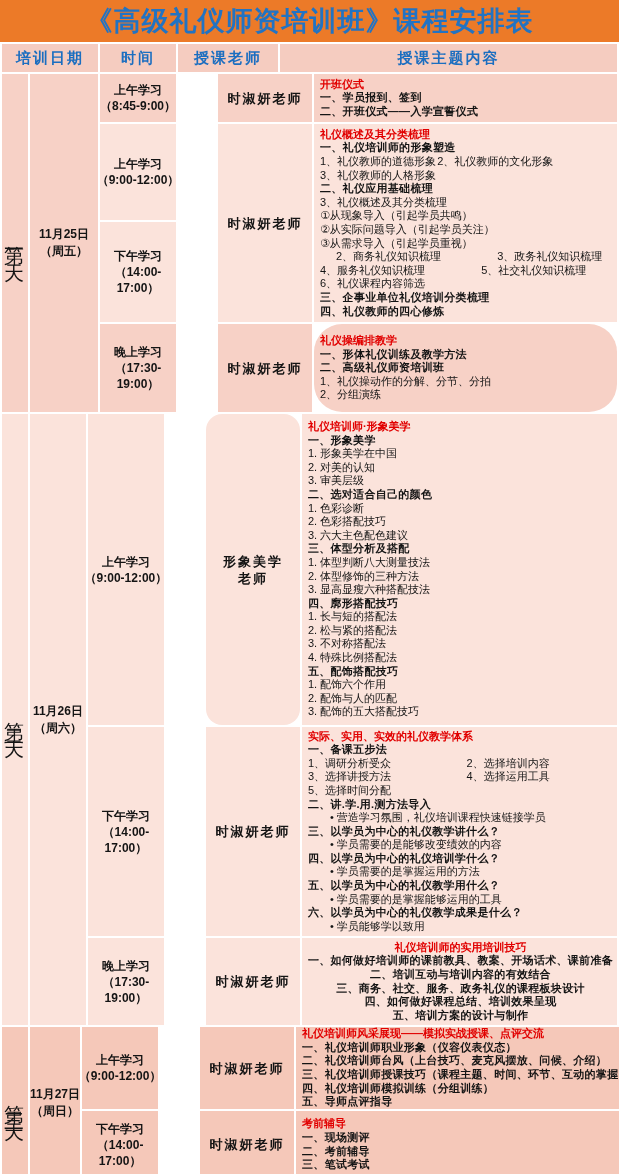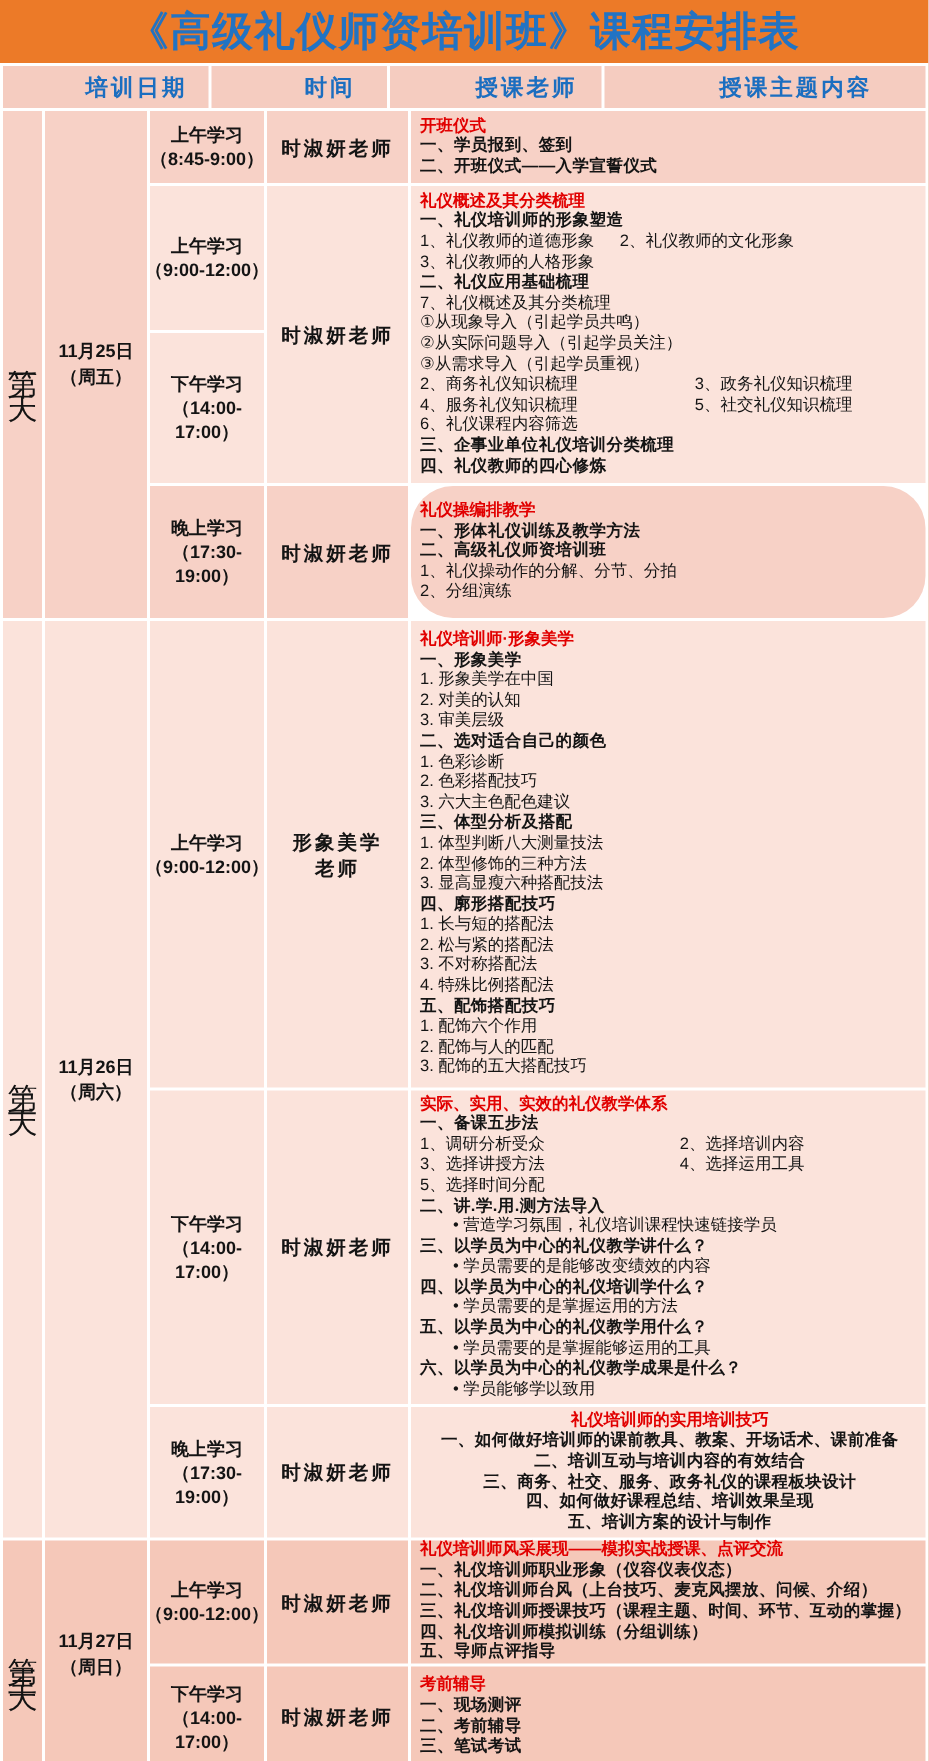--- a/index.html
+++ b/index.html
@@ -23,21 +23,21 @@
     letter-spacing:1px;
   }
   .tbl{
     padding:2px;
     display:flex;flex-direction:column;gap:2px;
     background:#fff;
   }
   .hdr-row{display:flex;gap:2px;height:28px;}
   .hcell{
     display:flex;align-items:center;justify-content:center;
-    font-weight:bold;font-size:15px;letter-spacing:2px;padding-left:41px;
+    font-weight:bold;font-size:15px;letter-spacing:2px;
   }
   .c-datecol{width:96px;}
   .c-time{width:76px;}
   .c-teacher{width:100px;}
   .c-content{flex:1;}
   .day-row{display:flex;gap:2px;}
   .day-cell{
     width:26px;
     display:flex;align-items:center;justify-content:center;
     writing-mode:vertical-rl;text-orientation:upright;
@@ -53,21 +53,21 @@
   .session{display:flex;gap:2px;}
   .time-col{width:76px;display:flex;flex-direction:column;gap:2px;}
   .time-cell{
     flex:1;
     display:flex;flex-direction:column;align-items:center;justify-content:center;
     font-weight:bold;font-size:12px;color:#141414;line-height:16px;
   }
   .teacher-cell{
     width:94px;
     display:flex;flex-direction:column;align-items:center;justify-content:center;
-    font-weight:bold;font-size:13px;color:#141414;letter-spacing:2px;line-height:17px;
+    font-weight:bold;font-size:13px;color:#141414;letter-spacing:2px;line-height:17px;margin-left:40px;
   }
   .content-cell{
     flex:1;
     display:flex;flex-direction:column;justify-content:center;
     padding:2px 4px 2px 6px;box-sizing:border-box;
     font-size:11px;color:#141414;line-height:13.6px;
   }
   .ln{white-space:nowrap;}
   .ln-t{font-weight:bold;}
   .ln-h{font-weight:bold;letter-spacing:.3px;}
@@ -130,26 +130,26 @@
               </div>
               <div class="content-cell" style="background: rgb(251, 227, 219);">
                 <div class="ln ln-t" style="color: rgb(225, 0, 0);">礼仪概述及其分类梳理</div>
                 <div class="ln ln-h">一、礼仪培训师的形象塑造</div>
                 <div class="ln pair ln-n">
                   <span class="pl" style="width: 40%;">1、礼仪教师的道德形象</span>
                   <span class="pr">2、礼仪教师的文化形象</span>
                 </div>
                 <div class="ln ln-n">3、礼仪教师的人格形象</div>
                 <div class="ln ln-h">二、礼仪应用基础梳理</div>
-                <div class="ln ln-n">7、礼仪概述及其分类梳理</div>
+                <div class="ln ln-n">3、礼仪概述及其分类梳理</div>
                 <div class="ln ln-n">①从现象导入（引起学员共鸣）</div>
                 <div class="ln ln-n">②从实际问题导入（引起学员关注）</div>
                 <div class="ln ln-n">③从需求导入（引起学员重视）</div>
                 <div class="ln pair ln-n">
-                  <span class="pl" style="width: 55%;">2、商务礼仪知识梳理</span>
+                  <span class="pl" style="width: 55%; margin-left: 16px;">2、商务礼仪知识梳理</span>
                   <span class="pr">3、政务礼仪知识梳理</span>
                 </div>
                 <div class="ln pair ln-n">
                   <span class="pl" style="width: 55%;">4、服务礼仪知识梳理</span>
                   <span class="pr">5、社交礼仪知识梳理</span>
                 </div>
                 <div class="ln ln-n">6、礼仪课程内容筛选</div>
                 <div class="ln ln-h">三、企事业单位礼仪培训分类梳理</div>
                 <div class="ln ln-h">四、礼仪教师的四心修炼</div>
               </div>
@@ -182,21 +182,21 @@
             <div class="ln">（周六）</div>
           </div>
           <div class="sessions">
             <div class="session" style="height: 311px;">
               <div class="time-col">
                 <div class="time-cell" style="background: rgb(251, 227, 219);">
                   <div class="ln">上午学习</div>
                   <div class="ln">（9:00-12:00）</div>
                 </div>
               </div>
-              <div class="teacher-cell" style="background: rgb(251, 227, 219);">
+              <div class="teacher-cell" style="background: rgb(251, 227, 219); border-radius: 16px;">
                 <div class="ln">形象美学</div>
                 <div class="ln">老师</div>
               </div>
               <div class="content-cell" style="background: rgb(251, 227, 219);">
                 <div class="ln ln-t" style="color: rgb(225, 0, 0);">礼仪培训师·形象美学</div>
                 <div class="ln ln-h">一、形象美学</div>
                 <div class="ln ln-n">1. 形象美学在中国</div>
                 <div class="ln ln-n">2. 对美的认知</div>
                 <div class="ln ln-n">3. 审美层级</div>
                 <div class="ln ln-h">二、选对适合自己的颜色</div>

